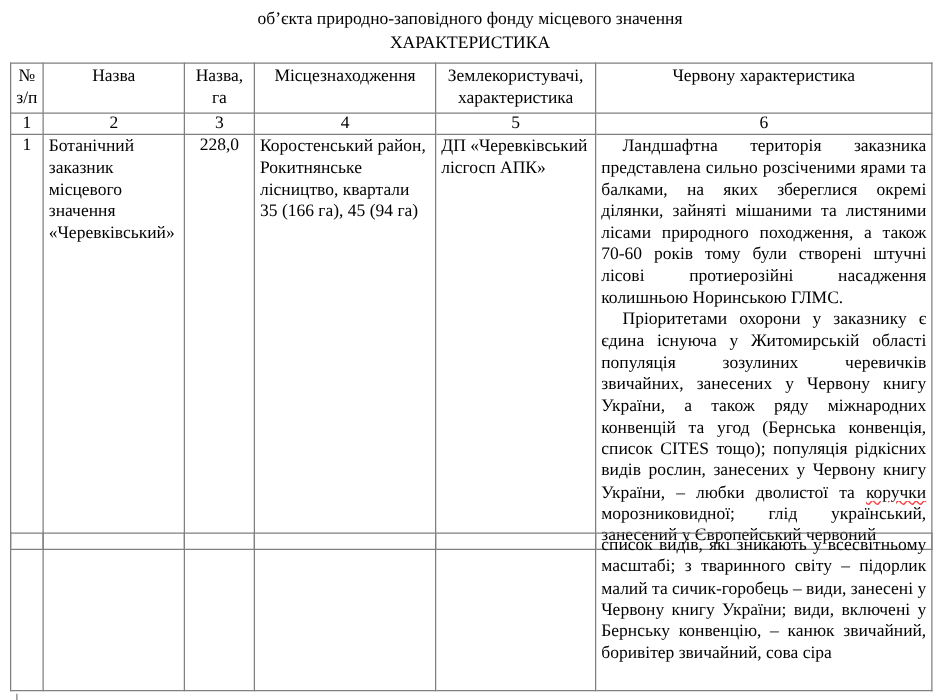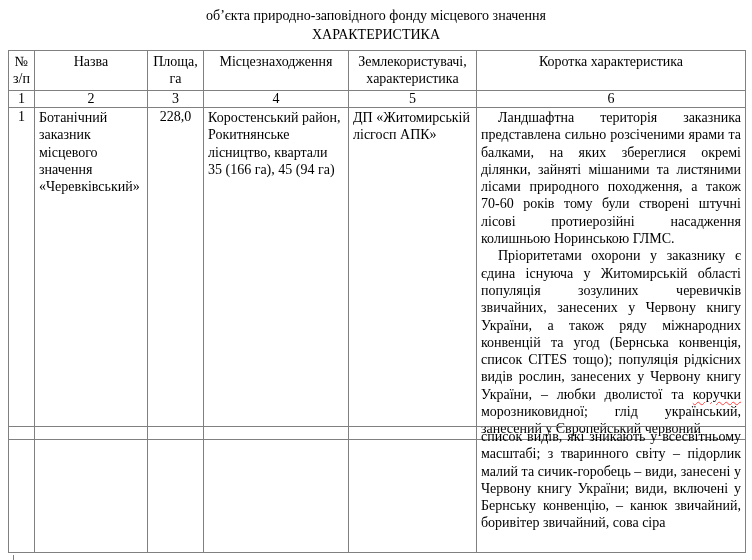--- a/index.html
+++ b/index.html
@@ -64,39 +64,39 @@
       <col style="width:113px">
       <col style="width:56px">
     <col style="width:145px">
       <col style="width:128px">
       <col style="width:269px">
   </colgroup>
   <tbody>
       <tr class="hdr">
     <td><span>№</span><br><span class="sq-green">з/п</span></td>
     <td>Назва</td>
-    <td><span>Площа,</span><br><span>га</span></td>
+    <td><span>Назва,</span><br><span>га</span></td>
     <td>Місцезнаходження</td>
     <td><span>Землекористувачі,</span><br><span>характеристика</span></td>
-    <td>Коротка характеристика</td>
+    <td>Червону характеристика</td>
   </tr>
   <tr class="nums">
     <td>1</td>
     <td>2</td>
     <td>3</td>
     <td>4</td>
     <td>5</td>
     <td>6</td>
   </tr>
   <tr class="row1">
     <td class="c-num">1</td>
     <td class="c-name">Ботанічний заказник місцевого значення «Черевківський»</td>
     <td class="c-area">228,0</td>
     <td class="c-loc">Коростенський район, Рокитнянське лісництво, квартали 35 (166 га), 45 (94 га)</td>
-    <td class="c-owner">ДП «Житомирській лісгосп АПК»</td>
+    <td class="c-owner">ДП «Черевківський лісгосп АПК»</td>
     <td class="c-desc">
       <p>Ландшафтна територія заказника представлена сильно розсіченими ярами та балками, на яких збереглися окремі ділянки, зайняті мішаними та листяними лісами природного походження, а також 70-60 років тому були створені штучні лісові протиерозійні насадження колишньою Норинською ГЛМС.</p>
       <p><span>Пріоритетами охорони у заказнику є єдина існуюча у Житомирській області популяція зозулиних черевичків звичайних, занесених у Червону книгу України, а також ряду міжнародних конвенцій та угод (Бернська конвенція, список CITES тощо); популяція рідкісних видів рослин, занесених у Червону книгу України, – любки дволистої та </span><span class="sq-red">коручки</span><span> морозниковидної; глід український, занесений у Європейський червоний</span></p>
     </td>
   </tr>
 </tbody>
   </table>
 
 <table class="t t2">
   <colgroup>

